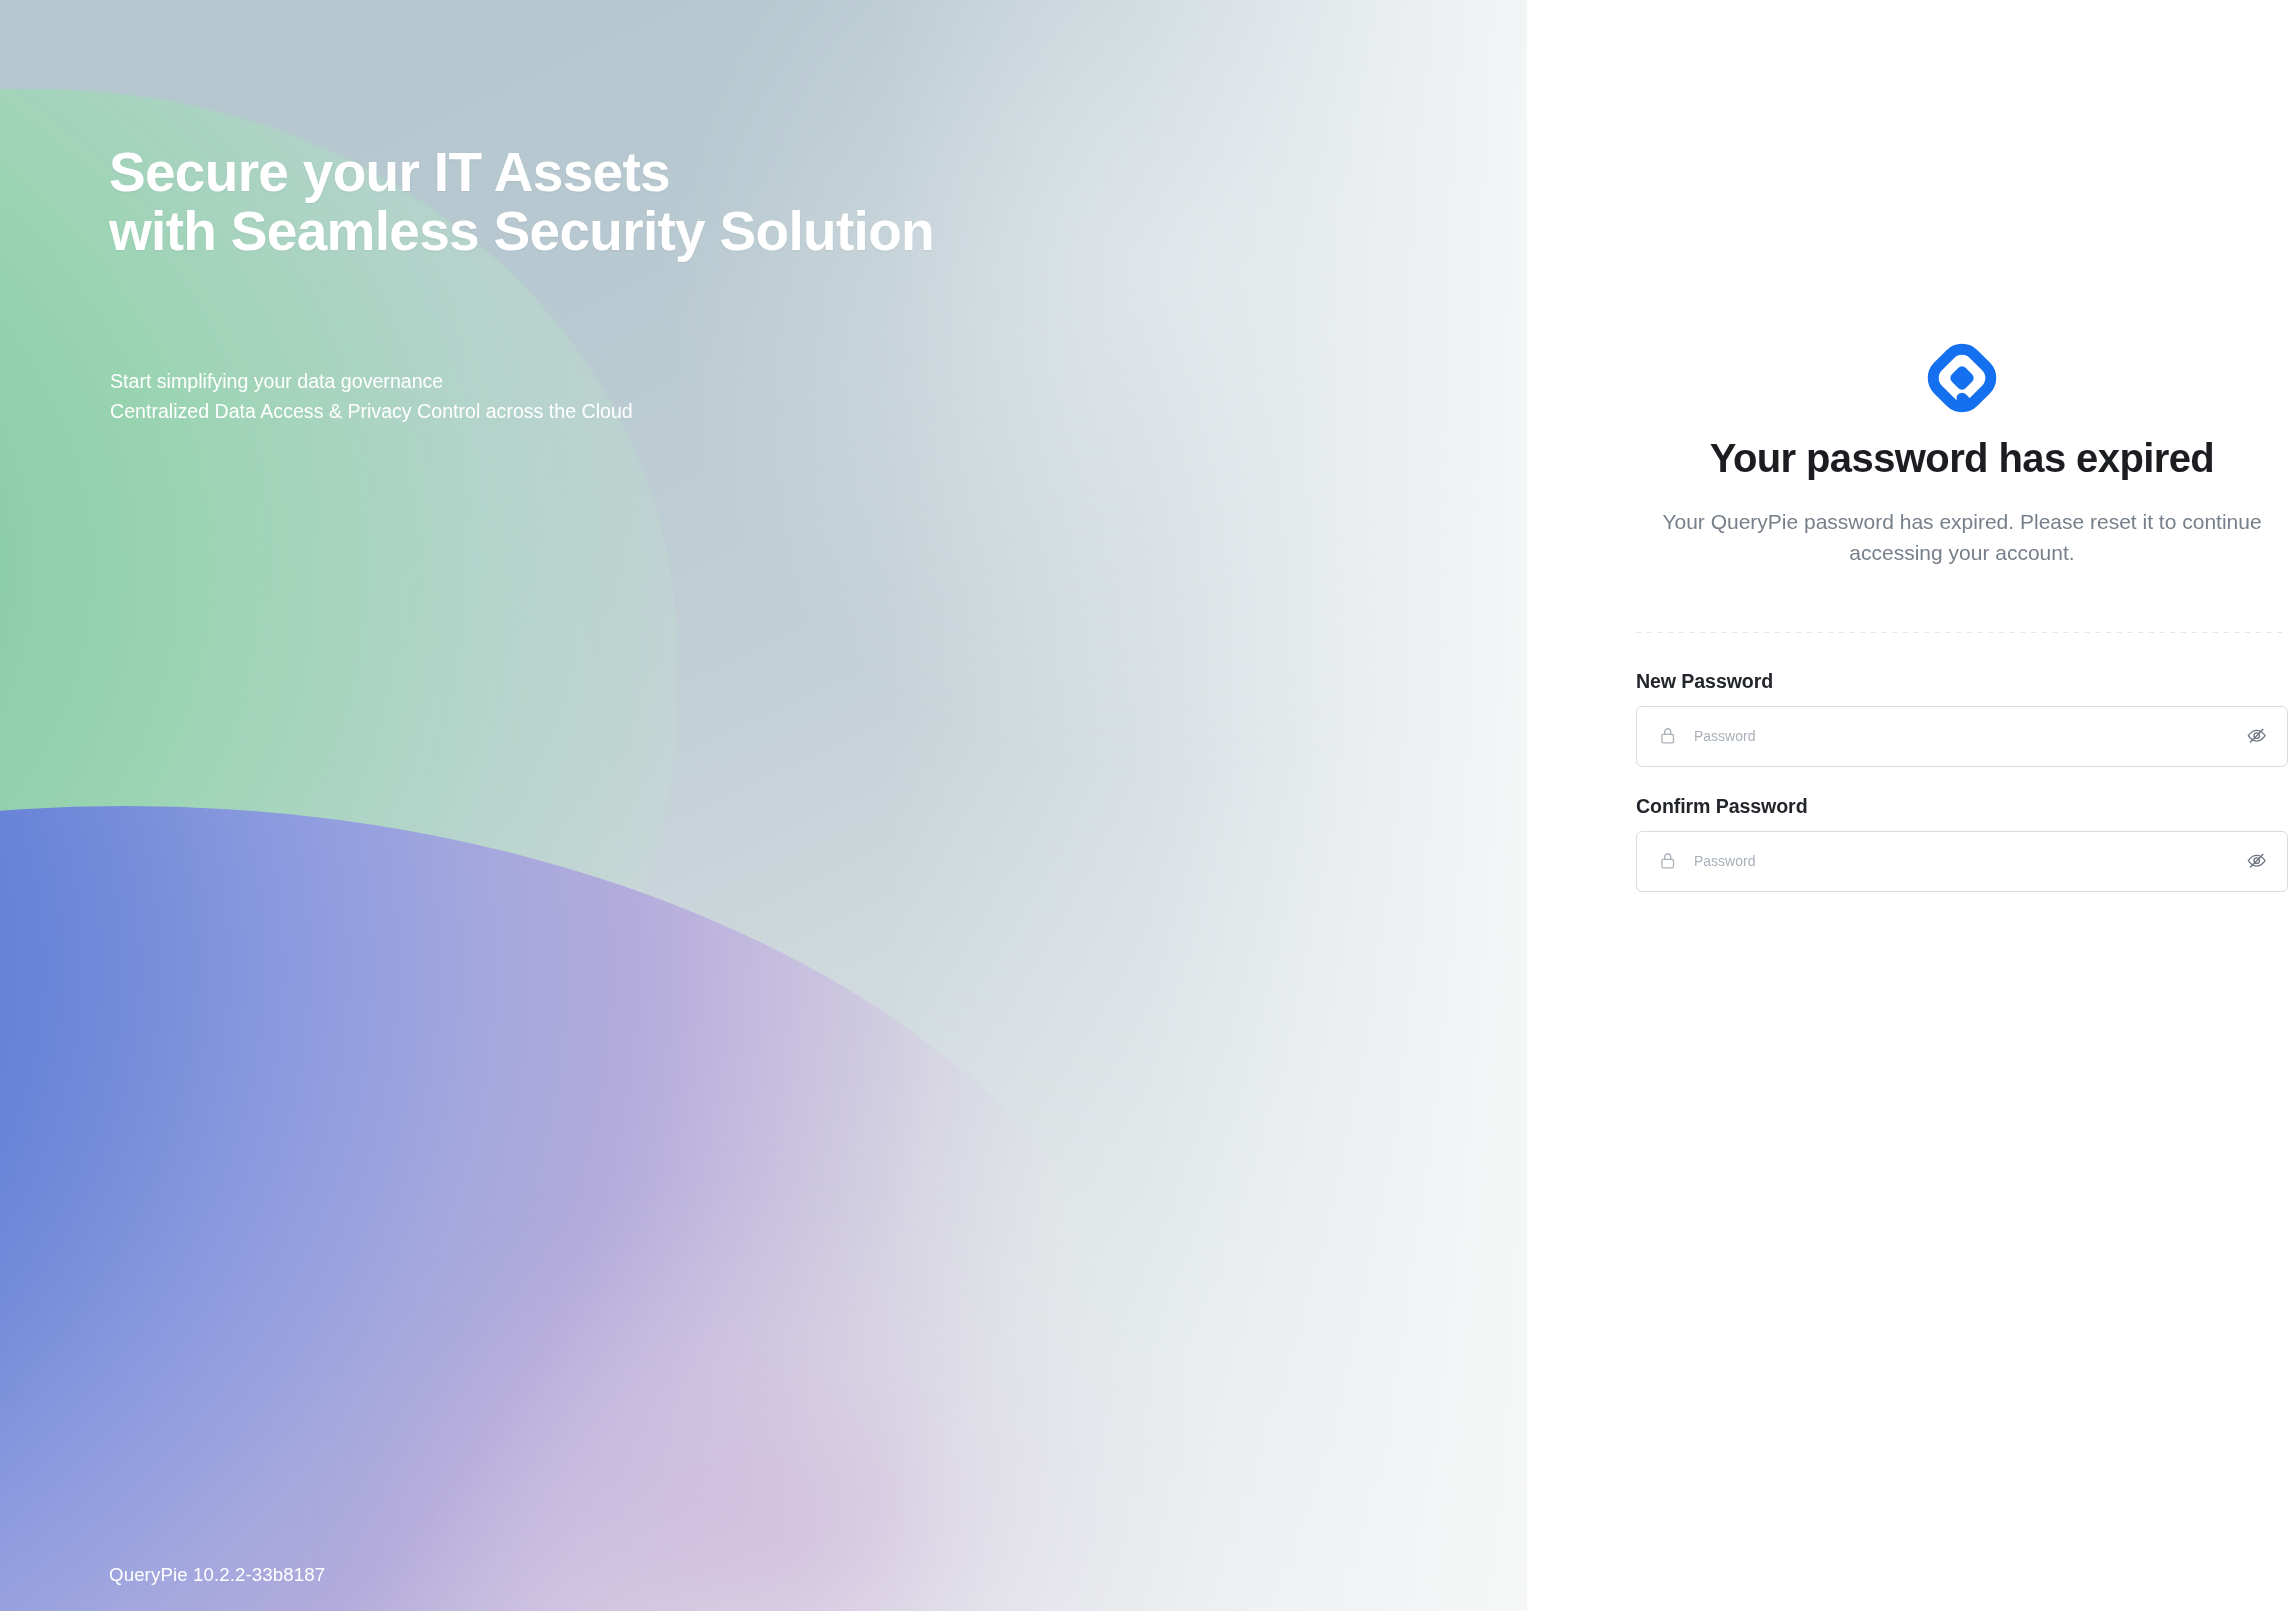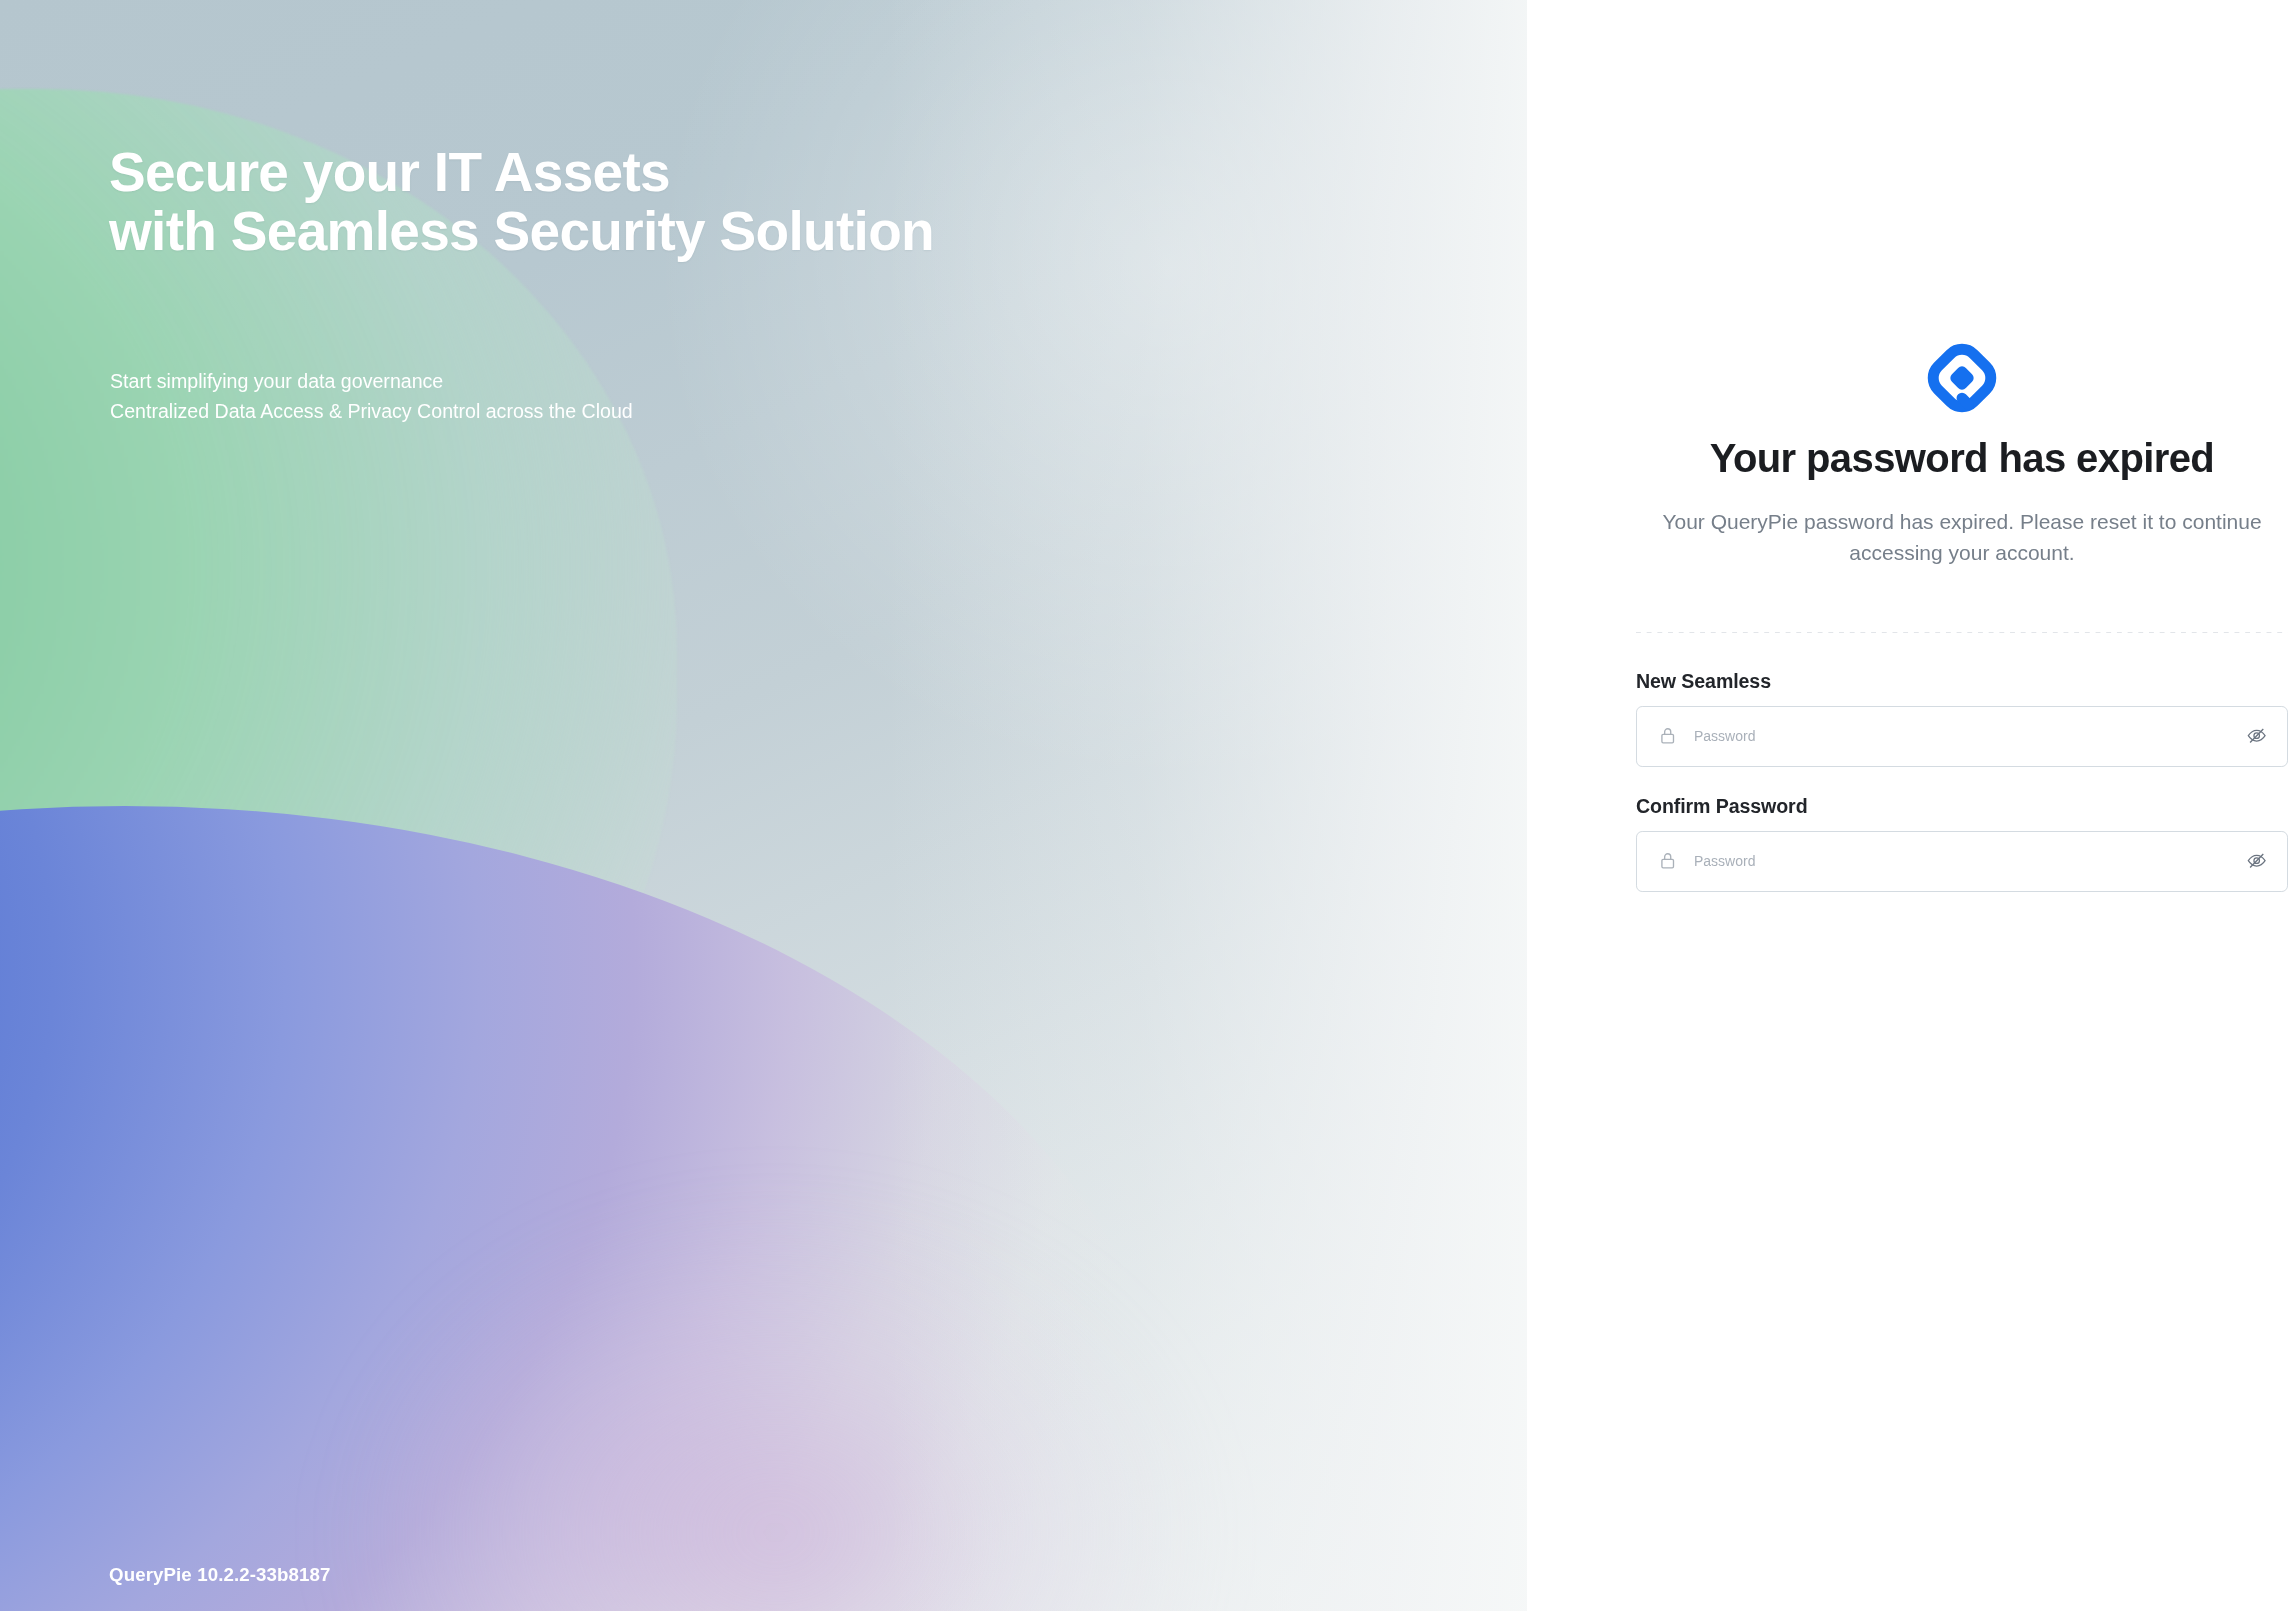--- a/index.html
+++ b/index.html
@@ -145,21 +145,21 @@
     line-height: 1.52;
   }
   .hero-sub div { white-space: nowrap; }
 
   .hero-version {
     position: absolute;
     left: 109px;
     top: 1564px;
     color: #ffffff;
     font-size: 18.7px;
-    font-weight: 700;
+    font-weight: 400;
     letter-spacing: 0.1px;
     z-index: 6;
   }
 
   
   .panel {
     position: relative;
     flex: 1 1 auto;
     height: 1611px;
     background: #ffffff;
@@ -301,21 +301,21 @@
 
       <h2 class="form-heading">Your password has expired</h2>
       <p class="form-desc">Your QueryPie password has expired. Please reset it to continue accessing your account.</p>
 
       
 
       <div class="divider-dotted"></div>
 
       
       <div>
-        <div class="field-label">New Seamless</div>
+        <div class="field-label">New Password</div>
         <div class="field">
           <svg class="lock-ico" width="21.4" height="21.4" viewBox="0 0 24 24" aria-hidden="true">
             <rect x="5.5" y="10.5" width="13" height="9.5" rx="1.4" fill="none" stroke="#aab1b9" stroke-width="1.5"></rect>
             <path d="M8.6 10.5V7.6a3.4 3.4 0 0 1 6.8 0v2.9" fill="none" stroke="#aab1b9" stroke-width="1.5"></path>
           </svg>
           <input class="field-input" type="password" placeholder="Password" style="">
           <span class="field-actions">
             <button class="icon-btn" aria-label="show password">
               <svg width="21.4" height="21.4" viewBox="0 0 24 24" aria-hidden="true">
                 <path d="M2.6 12s3.9-6 9.4-6 9.4 6 9.4 6-3.9 6-9.4 6S2.6 12 2.6 12z" fill="none" stroke="#6b7480" stroke-width="1.4"></path>

